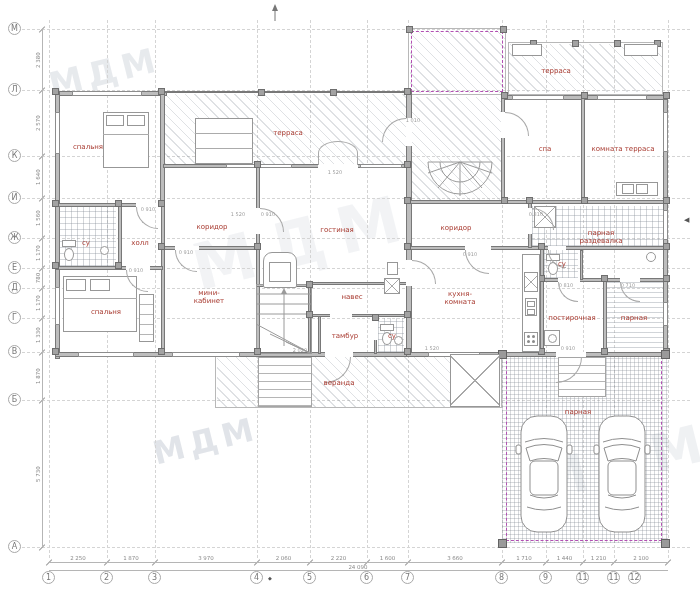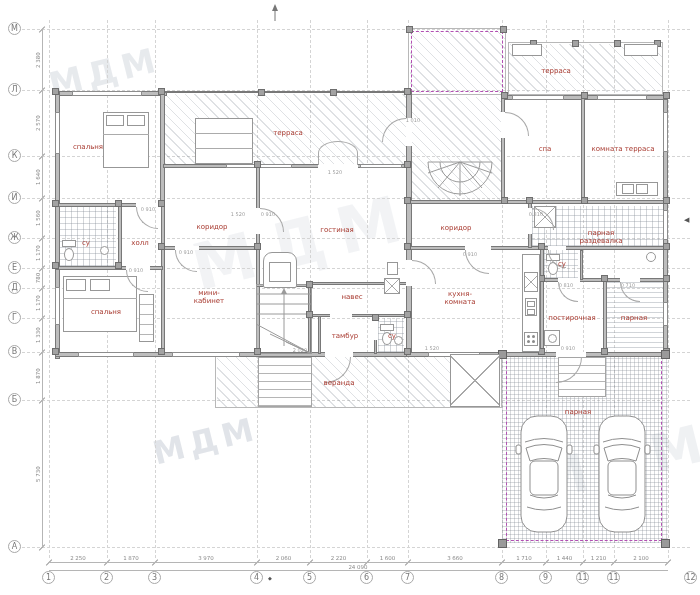--- a/index.html
+++ b/index.html
@@ -179,21 +179,21 @@
     <div class="axv" style="left: 546px; top: 20px; width: 0px; height: 538px;"></div>
     <div class="axc" style="left: 539px; top: 571px;">9</div>
     <div class="tick" style="left: 542px; top: 562px;"></div>
     <div class="axv" style="left: 583px; top: 20px; width: 0px; height: 538px;"></div>
     <div class="axc" style="left: 576px; top: 571px;">11</div>
     <div class="tick" style="left: 579px; top: 562px;"></div>
     <div class="axv" style="left: 614px; top: 20px; width: 0px; height: 538px;"></div>
     <div class="axc" style="left: 607px; top: 571px;">11</div>
     <div class="tick" style="left: 610px; top: 562px;"></div>
     <div class="axv" style="left: 668px; top: 20px; width: 0px; height: 538px;"></div>
-    <div class="axc" style="left: 684px; top: 571px;">12</div>
+    <div class="axc" style="left: 628px; top: 571px;">12</div>
     <div class="tick" style="left: 664px; top: 562px;"></div>
     <div class="dimline-h" style="left: 49px; top: 562px; width: 619px; height: 0px;"></div>
     <div class="dimline-h" style="left: 49px; top: 570px; width: 619px; height: 0px;"></div>
     <div class="dim" style="left: 78px; top: 561px;">2 250</div>
     <div class="dim" style="left: 131px; top: 561px;">1 870</div>
     <div class="dim" style="left: 206px; top: 561px;">3 970</div>
     <div class="dim" style="left: 283.5px; top: 561px;">2 060</div>
     <div class="dim" style="left: 338.5px; top: 561px;">2 220</div>
     <div class="dim" style="left: 387.5px; top: 561px;">1 600</div>
     <div class="dim" style="left: 455px; top: 561px;">3 660</div>

